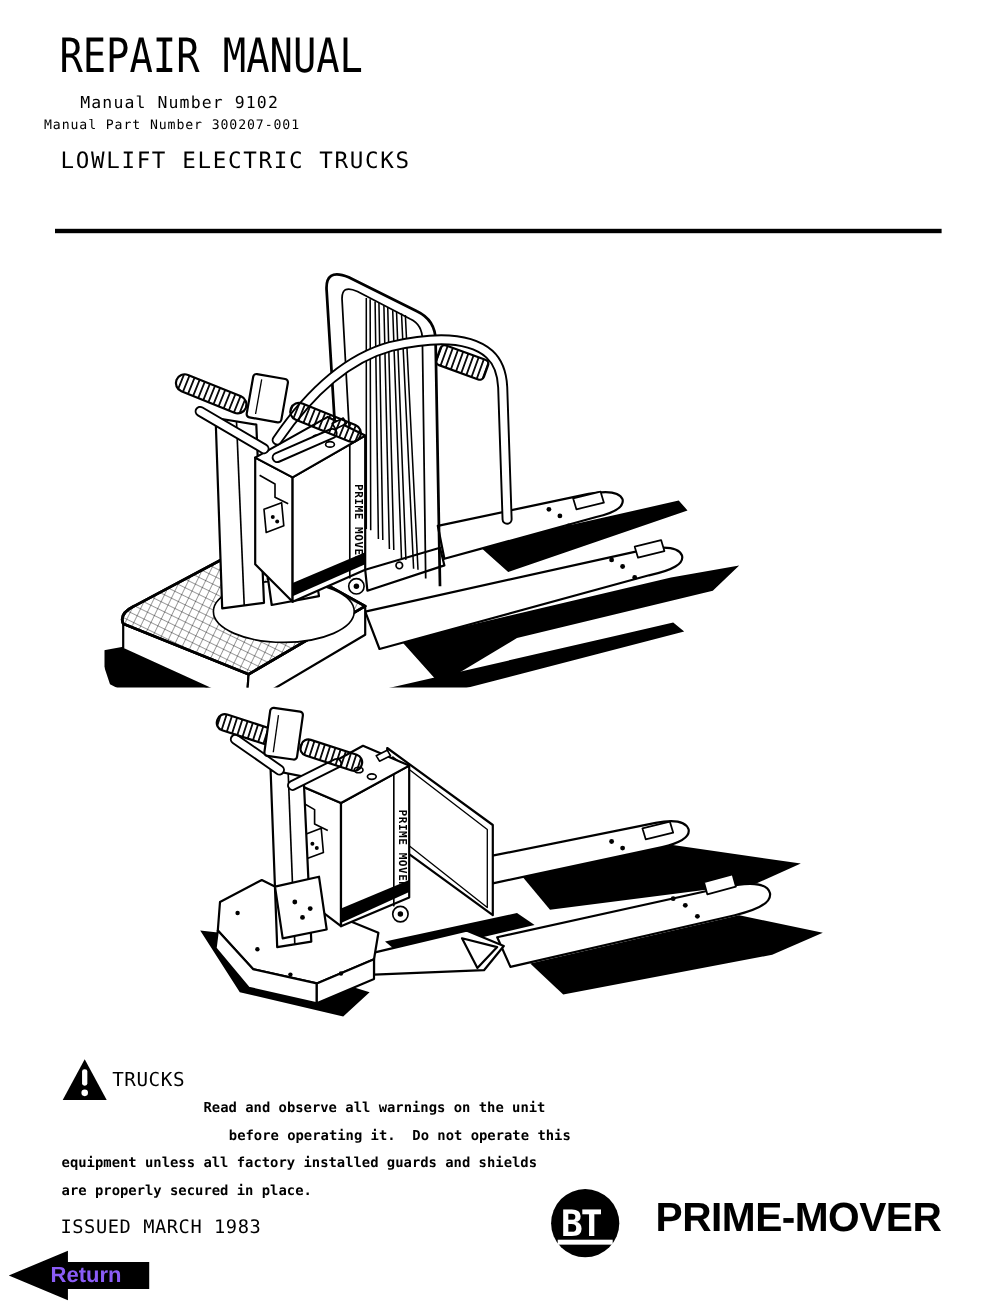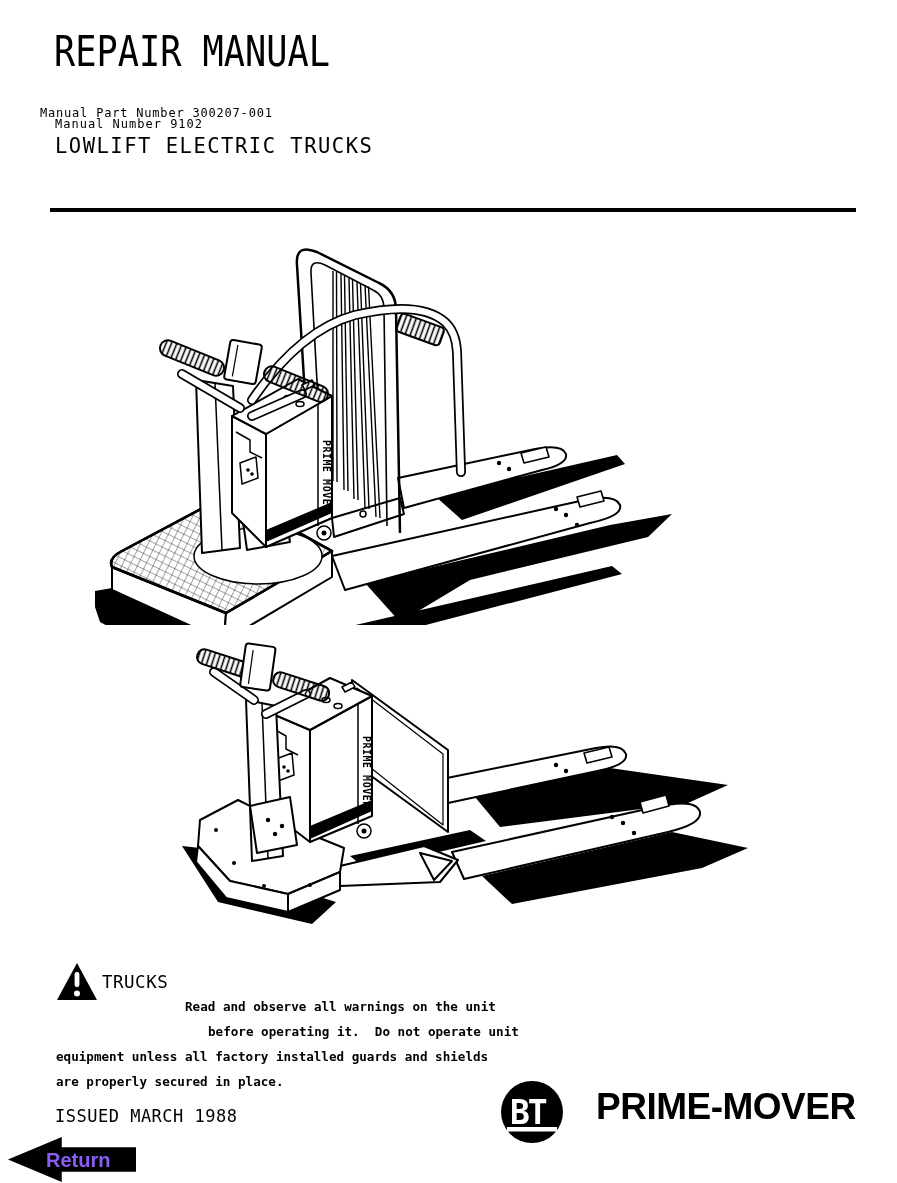--- a/index.html
+++ b/index.html
@@ -7,21 +7,21 @@
     width:897px;height:1183px;position:relative;
     background:#ffffff;color:#000;
     font-family:"DejaVu Sans Mono",monospace;
   }
   .abs{position:absolute;}
   
   .title{
     left:54px;top:26px;font-size:43px;font-weight:500;letter-spacing:0;
     transform:scaleX(.82);transform-origin:left top;white-space:pre;
   }
-  .sub1{left:55px;top:84px;font-size:12px;letter-spacing:1px;white-space:pre;margin-top:33px;}
+  .sub1{left:73px;top:84px;font-size:15px;letter-spacing:1px;white-space:pre;}
   .sub2{left:40px;top:106px;font-size:12px;letter-spacing:.8px;white-space:pre;}
   .sub3{left:55px;top:134px;font-size:20.5px;letter-spacing:1.5px;white-space:pre;}
   .rule{left:50px;top:208px;width:806px;height:3.5px;background:#000;}
   
   .fig{position:absolute;}
   
   .warn-label{left:102px;top:972px;font-size:17.5px;letter-spacing:.5px;white-space:pre;}
   .warn-line{font-size:12.6px;font-weight:bold;white-space:pre;letter-spacing:0;margin-top:24px;}
   .wl1{left:185px;top:975px;}
   .wl2{left:208px;top:1000px;}
@@ -260,25 +260,25 @@
   </g>
 </svg>
 
 <svg class="abs" style="left:56px;top:962px" width="42" height="40" viewBox="0 0 42 40">
   <polygon points="21,1 41,38 1,38" fill="#000"></polygon>
   <rect x="18.6" y="10" width="4.8" height="15" rx="2.2" fill="#fff"></rect>
   <circle cx="21" cy="31.5" r="3" fill="#fff"></circle>
 </svg>
 <div class="abs warn-label">TRUCKS</div>
 <div class="abs warn-line wl1">Read and observe all warnings on the unit</div>
-<div class="abs warn-line wl2">before operating it.  Do not operate unit</div>
+<div class="abs warn-line wl2">before operating it.  Do not operate this</div>
 <div class="abs warn-line wl3">equipment unless all factory installed guards and shields</div>
 <div class="abs warn-line wl4">are properly secured in place.</div>
 
-<div class="abs issued">ISSUED MARCH 1988</div>
+<div class="abs issued">ISSUED MARCH 1983</div>
 
 <div class="abs" style="left:500px;top:1080px">
   <svg width="64" height="64" viewBox="0 0 64 64">
     <circle cx="32" cy="32" r="31" fill="#000"></circle>
     <text x="10" y="44" font-family="'Liberation Serif',serif" font-weight="bold" font-size="33" letter-spacing="-2" fill="#fff">BT</text>
     <rect x="7" y="47" width="50" height="4.5" fill="#fff"></rect>
   </svg>
 </div>
 <div class="abs wordmark">PRIME-MOVER</div>
 

